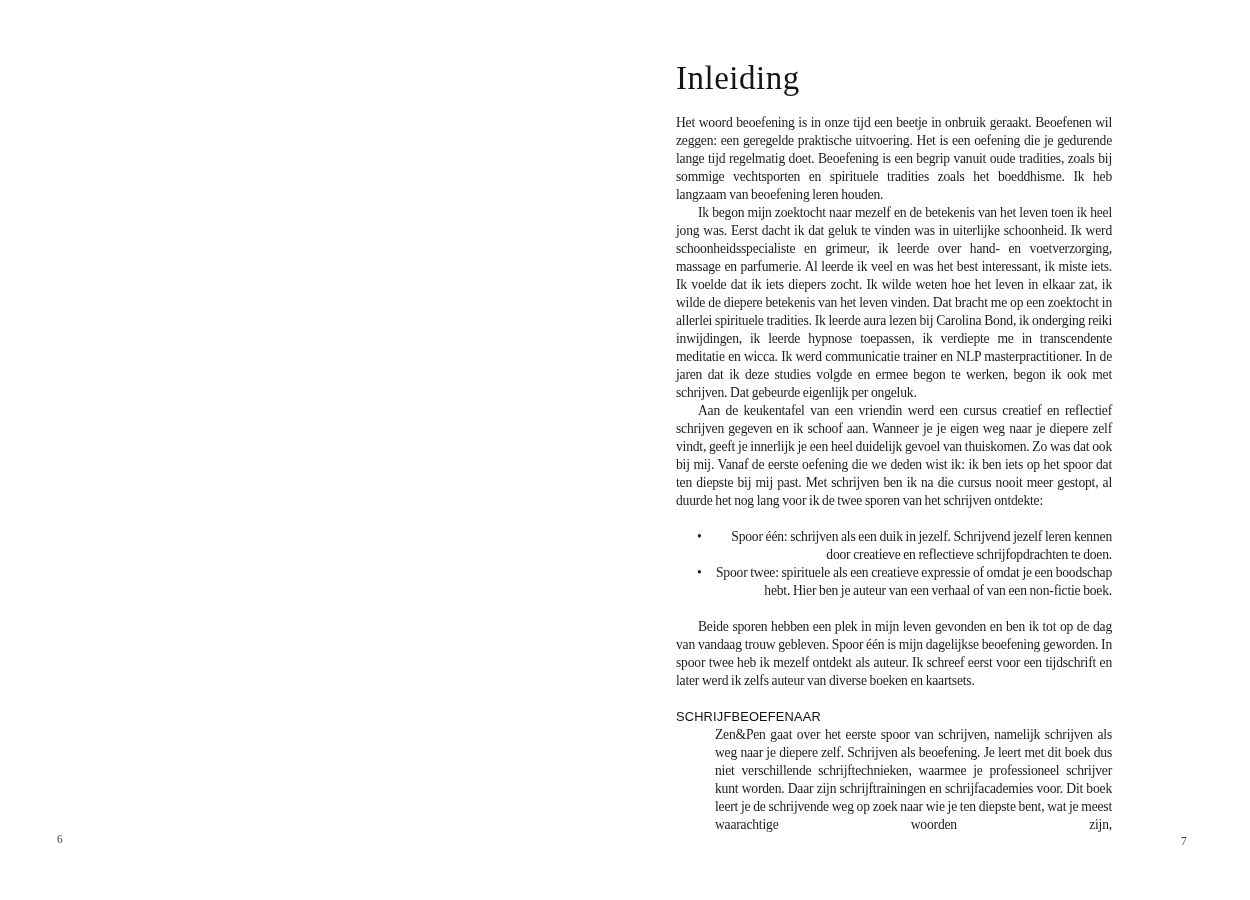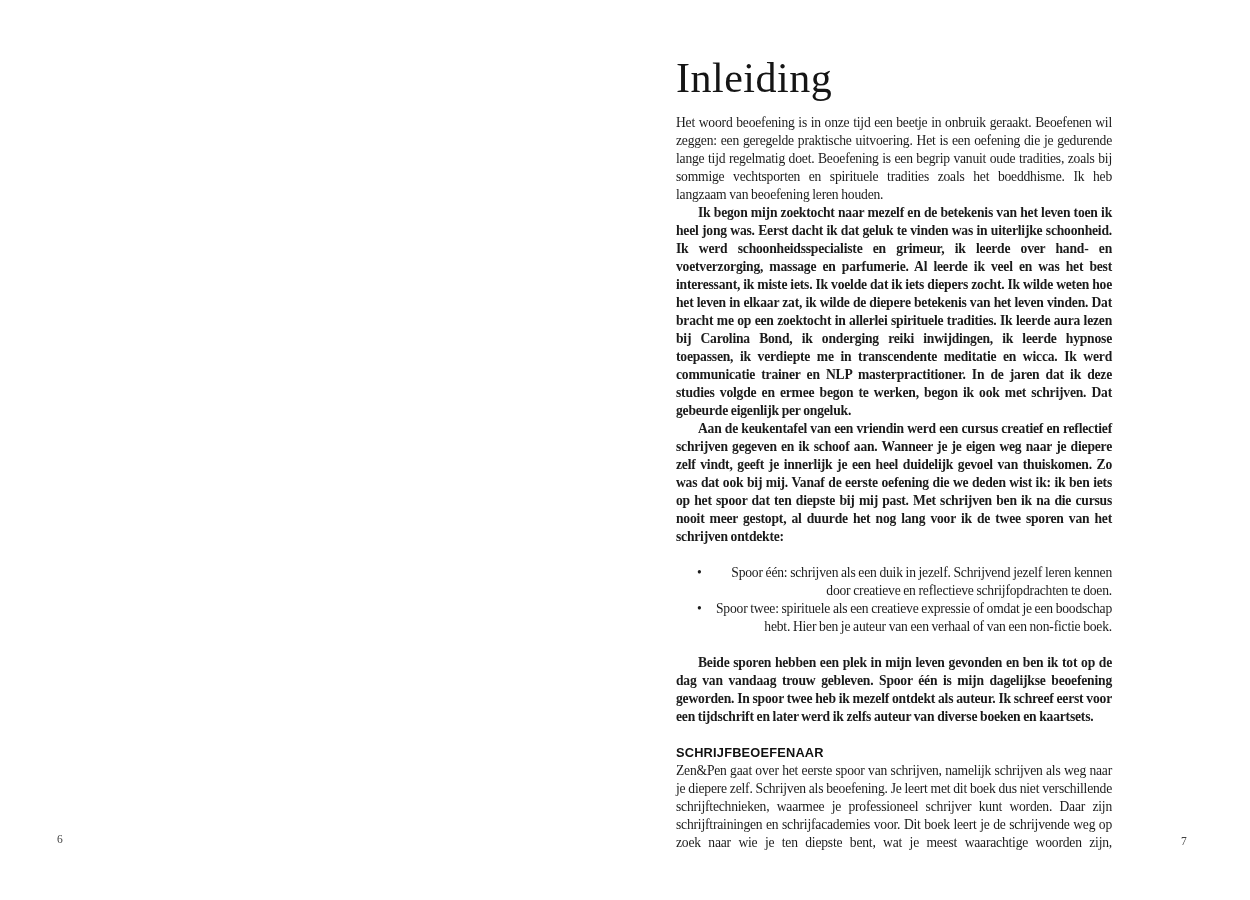--- a/index.html
+++ b/index.html
@@ -23,56 +23,56 @@
 
   .text-column {
     position: absolute;
     left: 676px;
     top: 57px;
     width: 436px;
   }
   .chapter-title {
     font-family: "Liberation Serif", serif;
     font-weight: 400;
-    font-size: 42px;
+    font-size: 33px;
     line-height: 42px;
     letter-spacing: 0.5px;
     color: #151515;
     margin-bottom: 15px;
   }
   .body-copy {
     font-size: 13.6px;
     line-height: 18px;
     letter-spacing: -0.2px;
     word-spacing: -0.4px;
     text-align: justify;
   }
   .body-copy p { margin: 0; }
-  .body-copy p.indent { text-indent: 22px; font-weight: bold; }
-  .body-copy p.continues { text-align-last: justify; }
+  .body-copy p.indent { text-indent: 22px; }
+  .body-copy p.continues { text-align-last: justify; margin-left: 39px; }
 
   ul.bullet-list {
     list-style: none;
     margin: 18px 0 18px 0;
     padding-left: 21px;
   }
   ul.bullet-list li {
     display: flex;
     text-align: left;
     text-justify: none;
   }
   ul.bullet-list li .bullet-marker {
     width: 11px;
     flex: 0 0 11px;
   }
   ul.bullet-list li .bullet-text { flex: 1; text-align: right; }
 
   .section-heading {
     font-family: "Liberation Sans", sans-serif;
-    font-weight: 700;
+    font-weight: 400;
     font-size: 12.8px;
     line-height: 18px;
     letter-spacing: 0.2px;
     color: #111111;
     margin-top: 18px;
     text-align: left;
   }
 </style>
 </head>
 <body>

